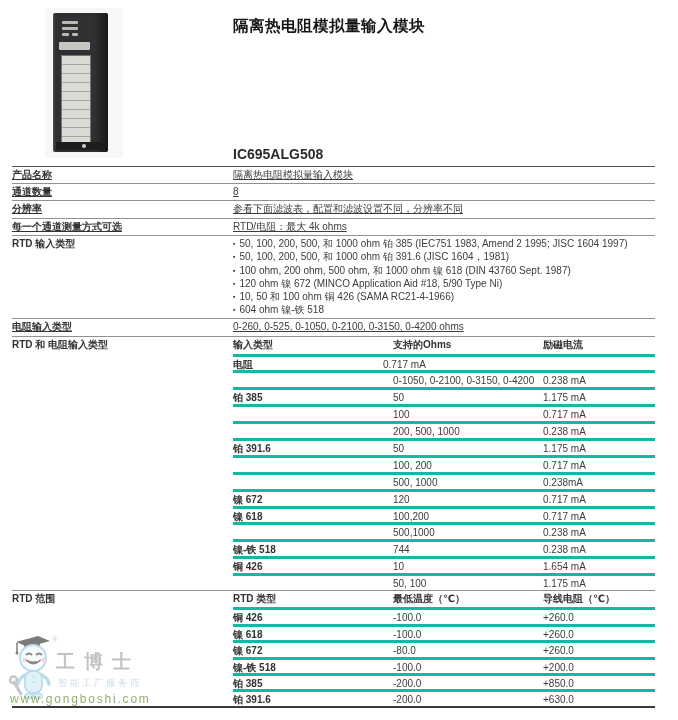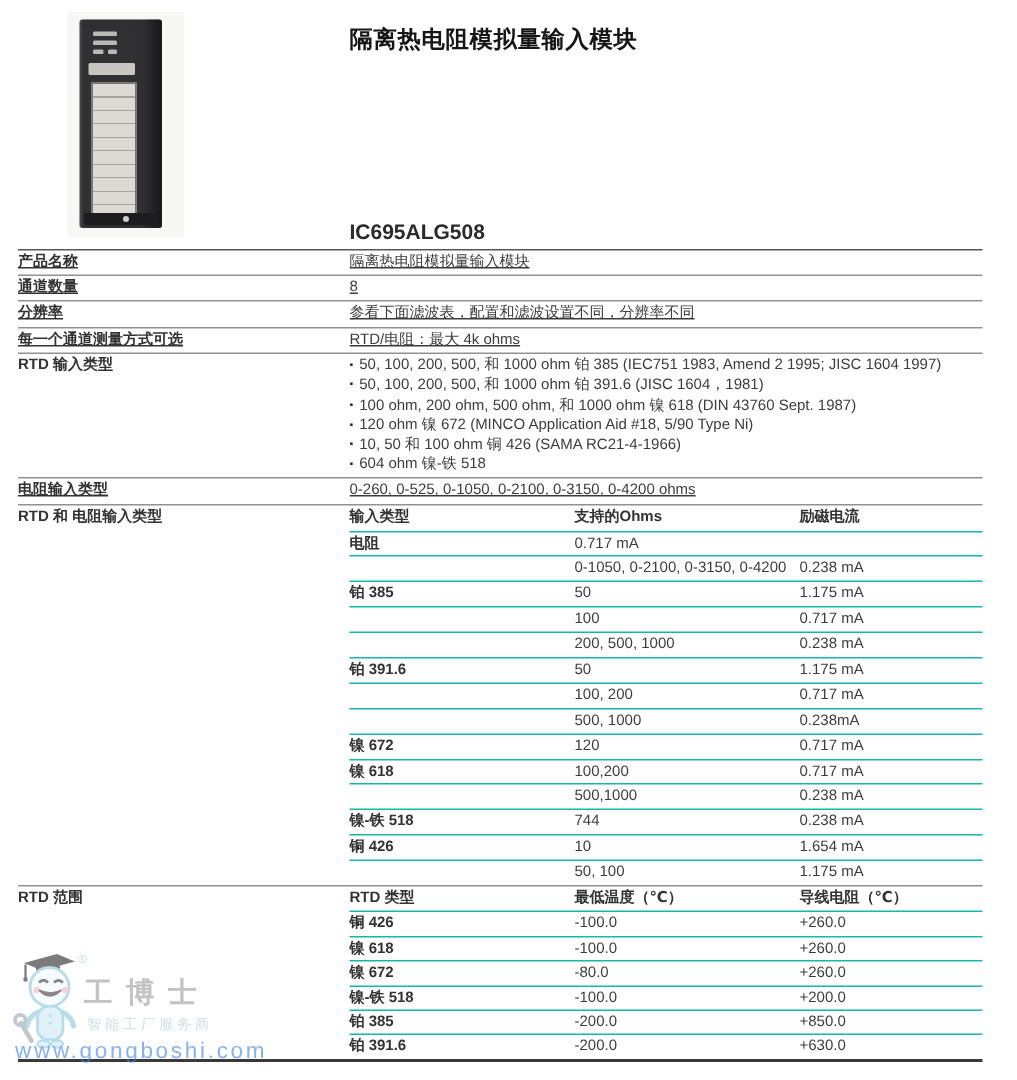--- a/index.html
+++ b/index.html
@@ -53,36 +53,36 @@
   .bullets-row .label-cell { line-height:14px; padding-top:1px; }
   .bullet-list { padding:1.5px 0 2px 0; }
   .bullet-line { line-height:13.2px; white-space:nowrap; }
   .bullet-glyph { font-size:7px; vertical-align:1px; margin-right:4px; color:#2e2e2e; }
 
   .section-row .label-cell { line-height:16.9px; }
   .subtable { flex:1; display:flex; flex-direction:column; }
   .subrow { display:flex; height:16.9px; line-height:16.9px; white-space:nowrap; }
   .range-section .subrow { height:16.4px; line-height:16.4px; }
   .subrows { display:contents; }
-  .subrows .subrow { border-top:1px solid #14b8a6;justify-content:space-between; }
+  .subrows .subrow { border-top:3px solid #14b8a6;justify-content:space-between; }
   .sc1 { width:150px; flex:0 0 150px; }
-  .sc2 { width:150px; flex:0 0 150px; }
+  .sc2 { width:150px; flex:0 0 150px;margin-left:10px; }
   .sc3 { flex:1; }
   .subrow.header .sc1, .subrow.header .sc2, .subrow.header .sc3 { font-weight:bold; color:#333333; }
   .subrow .sc1 { font-weight:bold; color:#333333; }
 
   
   .watermark { position:absolute; left:8px; top:627px; width:170px; height:88px; opacity:0.62; }
   .wm-reg { position:absolute; left:44px; top:8px; font-size:8px; color:#9bbfce; }
   .wm-brand {
     position:absolute; left:48px; top:22px; font-family:"DejaVu Serif","Liberation Serif",serif;
     font-size:19px; font-weight:bold; color:#9e9e9e; letter-spacing:9px; white-space:nowrap;
   }
   .wm-tagline { position:absolute; left:50px; top:50px; font-size:9.5px; color:#adccd8; letter-spacing:2.5px; white-space:nowrap; }
-  .wm-url { position:absolute; left:2px; top:65px; font-size:15px; color:#3b82f6; letter-spacing:1.8px; white-space:nowrap; }
+  .wm-url { position:absolute; left:2px; top:65px; font-size:12px; color:#4d7c0f; letter-spacing:1.8px; white-space:nowrap; }
   .wm-svg { position:absolute; left:0px; top:3px; }
 </style>
 </head>
 <body>
 
 <div class="page">
 
   <div class="photo-wrap">
     <div class="module">
       <div class="led-bar led-a"></div>

